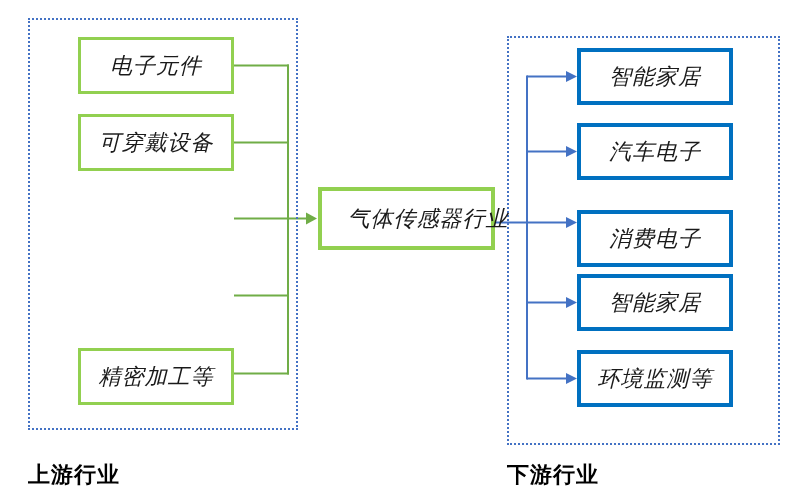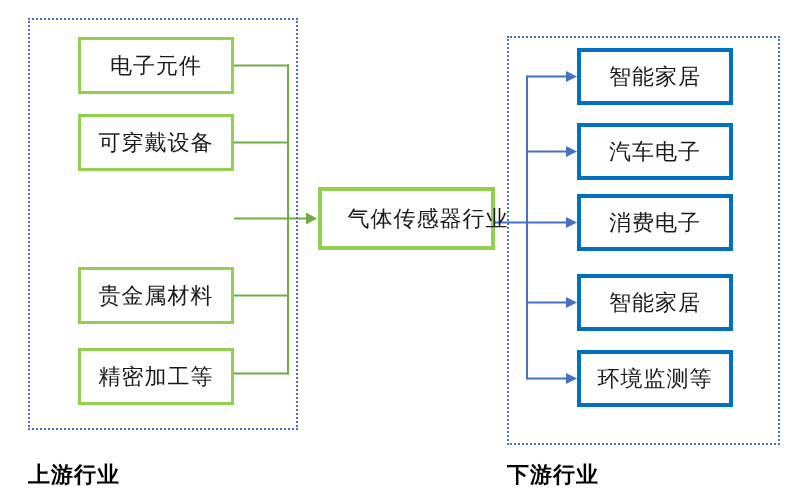--- a/index.html
+++ b/index.html
@@ -44,20 +44,21 @@
     position: absolute;
     box-sizing: border-box;
     background: #ffffff;
     display: flex;
     align-items: center;
     justify-content: center;
     font-size: 22px;
     color: #1a1a1a;
     letter-spacing: 1px;
     white-space: nowrap;
+    font-style: italic;
   }
   .node.green {
     left: 78px;
     width: 156px;
     height: 57px;
     border: 3.5px solid #92D050;
   }
   .node.blue {
     left: 577px;
     width: 156px;
@@ -127,27 +128,26 @@
       <polygon class="barrow" points="566,297 577,302.5 566,308"></polygon>
       <polygon class="barrow" points="566,373 577,378.5 566,384"></polygon>
     </g>
   </svg>
 
   <div class="group-outline upstream"></div>
   <div class="group-outline downstream"></div>
 
   <div class="node green" style="top:37px">电子元件</div>
   <div class="node green" style="top:114px">可穿戴设备</div>
-  <div class="node green" style="top:267px">贵金属材料</div>
   <div class="node green" style="top:348px">精密加工等</div>
 
   <div class="node center">气体传感器行业</div>
 
   <div class="node blue" style="top:123px">汽车电子</div>
   <div class="node blue" style="top:48px">智能家居</div>
-  <div class="node blue" style="top:194px">消费电子</div>
+  <div class="node blue" style="top:210px">消费电子</div>
   <div class="node blue" style="top:274px">智能家居</div>
   <div class="node blue" style="top:350px">环境监测等</div>
 
   <div class="group-label upstream">上游行业</div>
   <div class="group-label downstream">下游行业</div>
 
 </div>
 
 </body></html>

